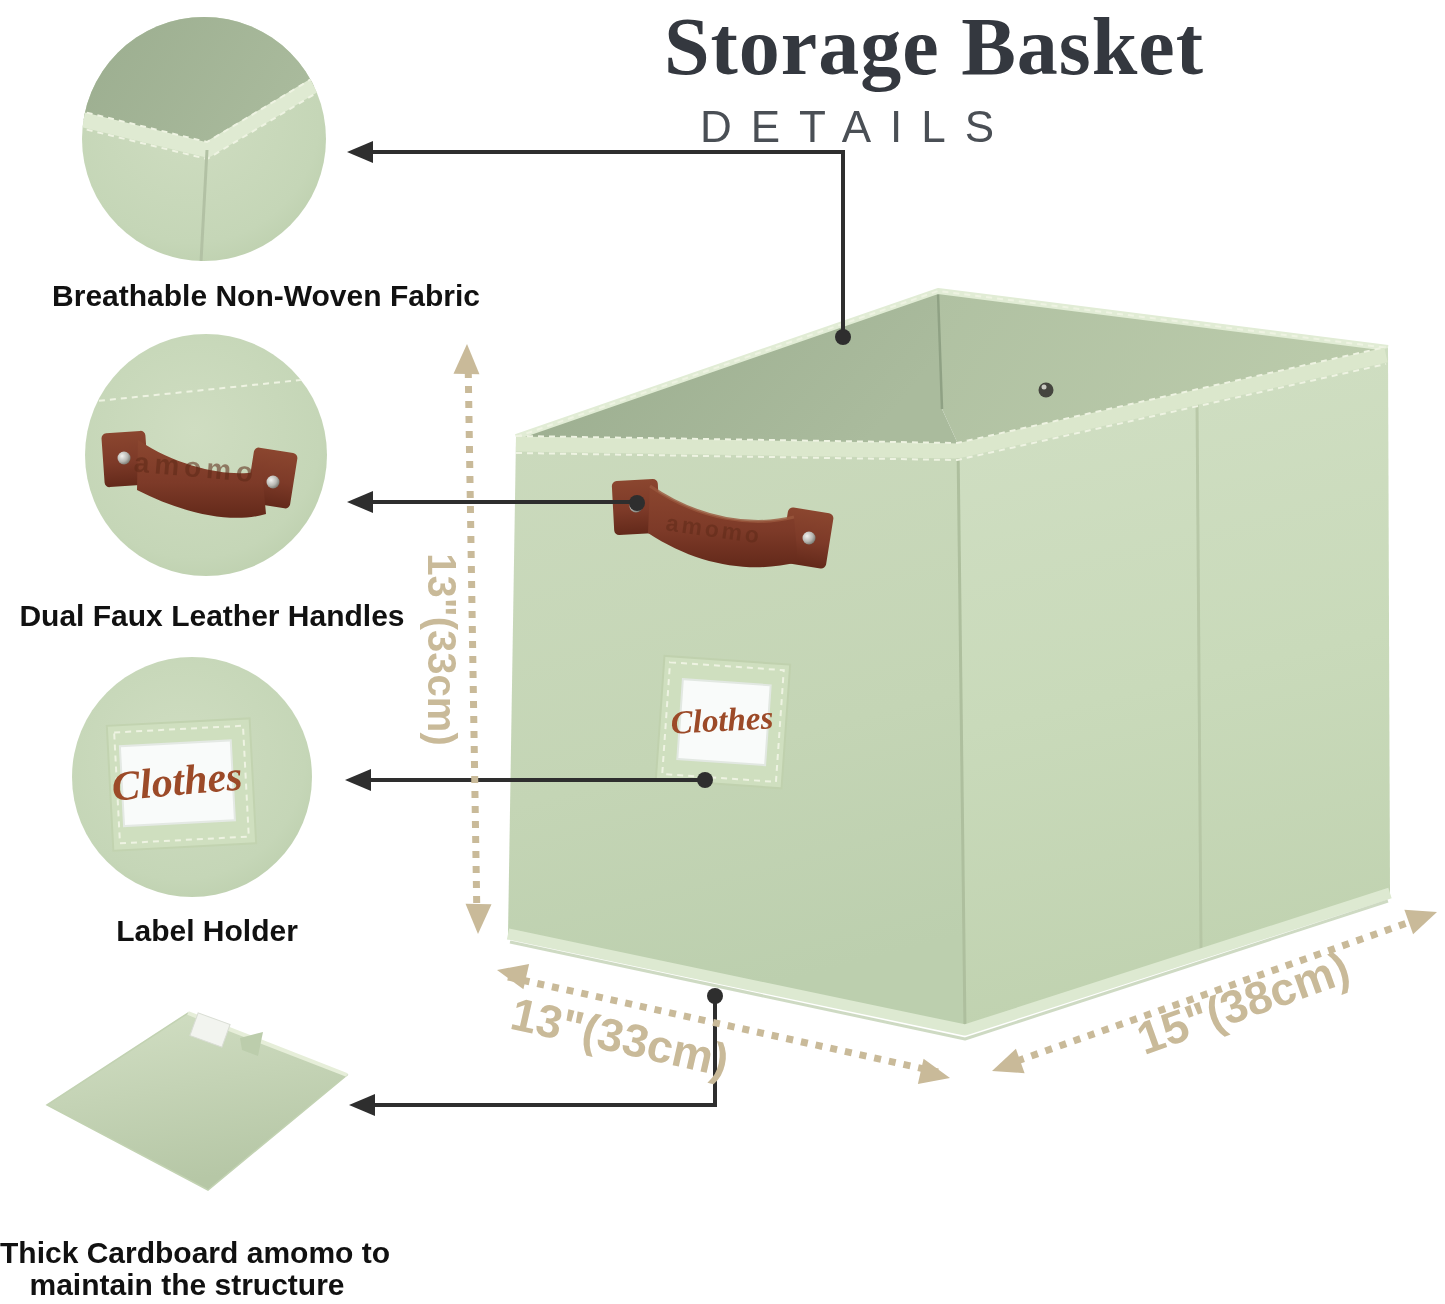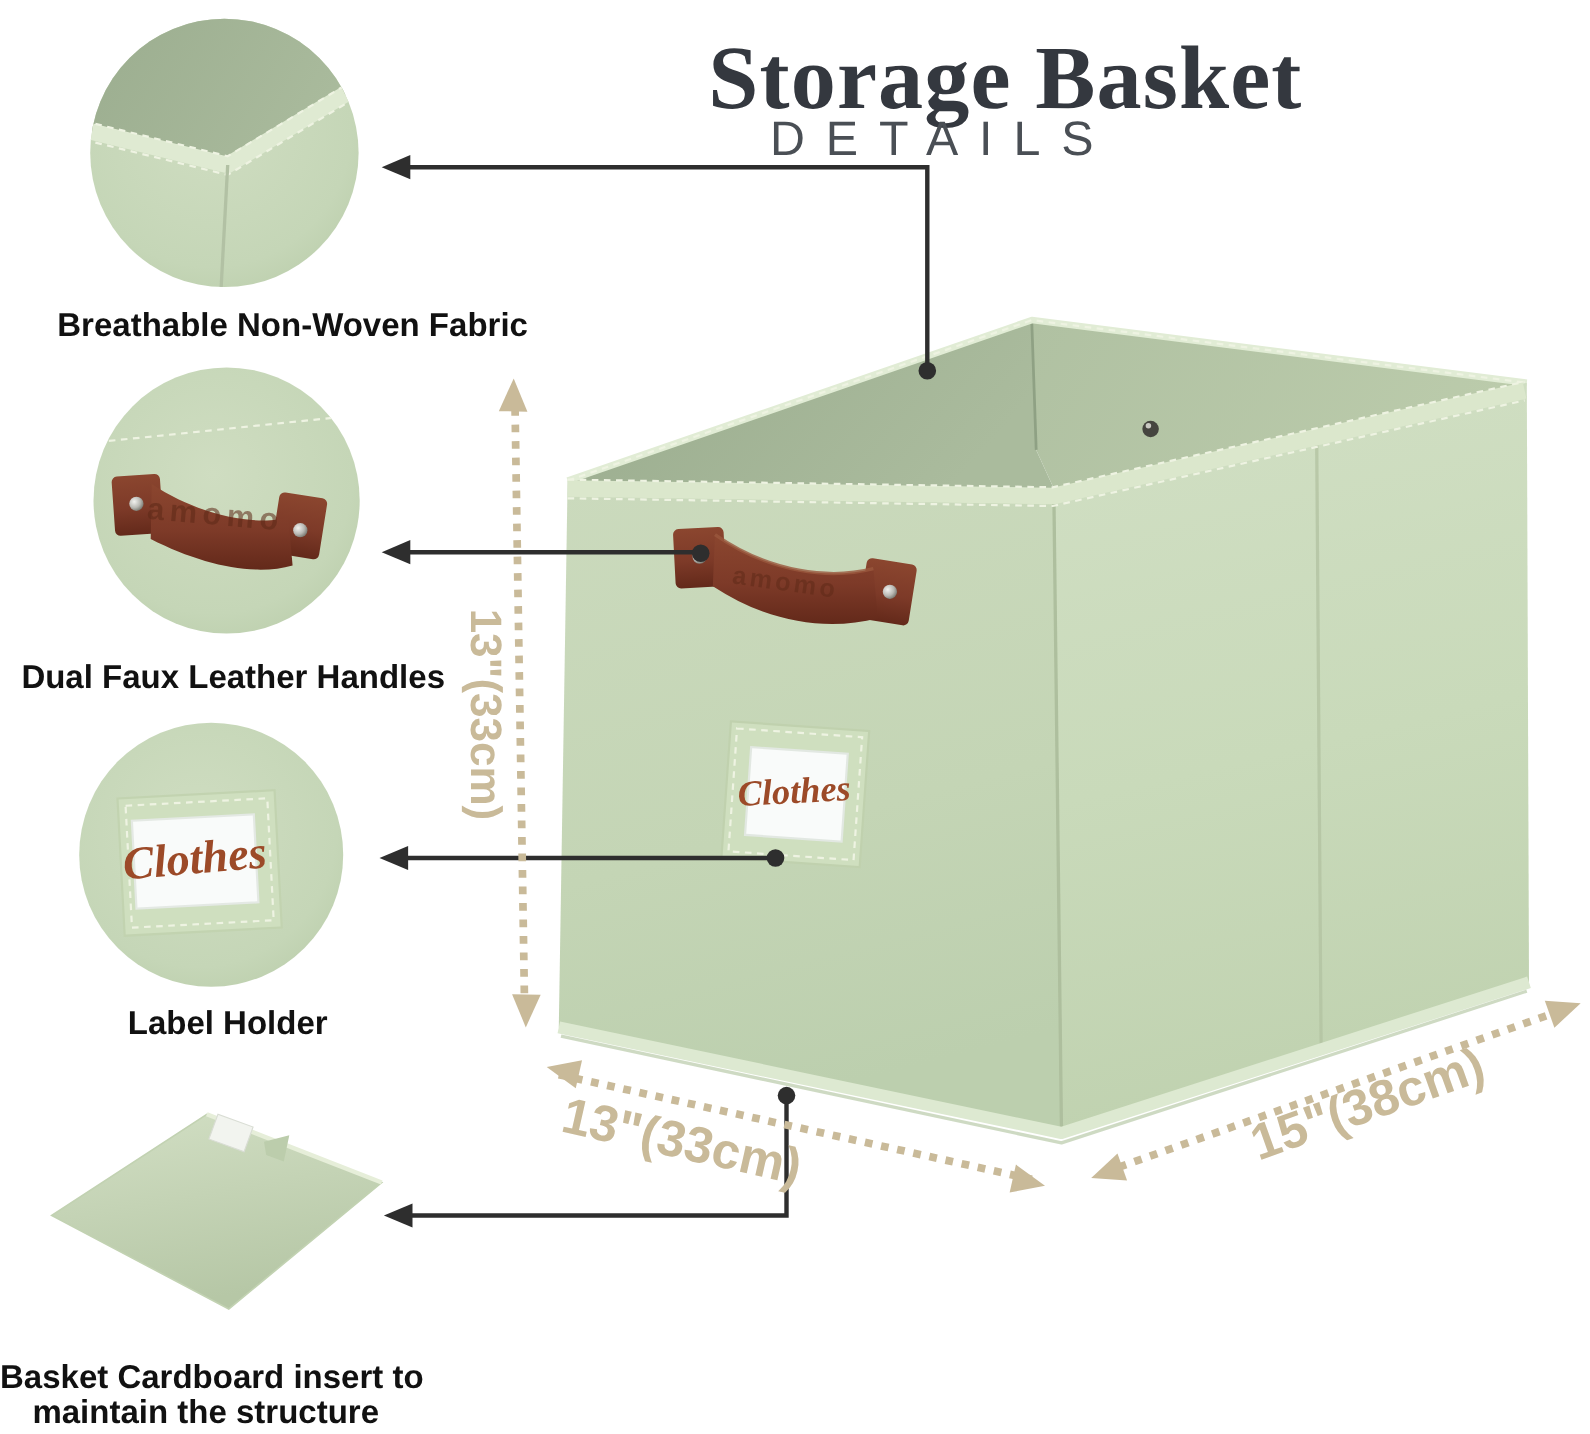--- a/index.html
+++ b/index.html
@@ -186,27 +186,27 @@
       <line x1="508" y1="977" x2="938" y2="1072" class="dimline"></line>
       <path class="dimarrow" d="M0,0 L30,-13 L30,13 Z" transform="translate(497,970) rotate(12.7)"></path>
       <path class="dimarrow" d="M0,0 L30,-13 L30,13 Z" transform="translate(950,1078) rotate(192.7)"></path>
 
       <line x1="1003" y1="1066" x2="1424" y2="917" class="dimline"></line>
       <path class="dimarrow" d="M0,0 L30,-13 L30,13 Z" transform="translate(992,1071) rotate(-19.6)"></path>
       <path class="dimarrow" d="M0,0 L30,-13 L30,13 Z" transform="translate(1437,912) rotate(160.4)"></path>
     </g>
   </svg>
 
-  <div class="txt title" style="left:540px;top:0px;width:748px;margin-top:24px;">Storage Basket</div>
+  <div class="txt title" style="left:560px;top:0px;width:748px;">Storage Basket</div>
   <div class="txt subtitle" style="left:700px;top:102px;width:525px;">DETAILS</div>
 
   <div class="txt feat" style="left:0px;top:279px;width:456px;padding-left:38px;">Breathable Non-Woven Fabric</div>
   <div class="txt feat" style="left:0px;top:914px;width:414px;">Label Holder</div>
   <div class="txt feat" style="left:0px;top:599px;width:424px;">Dual Faux Leather Handles</div>
-  <div class="txt feat" style="left:0px;top:1236px;width:374px;">Basket Cardboard insert to</div>
+  <div class="txt feat" style="left:0px;top:1236px;width:374px;">Thick Cardboard amomo to</div>
   <div class="txt feat" style="left:0px;top:1268px;width:374px;text-align:center;">maintain the structure</div>
 
   <div class="txt dim dimv" style="left:291px;top:627px;width:300px;transform:rotate(90deg);">13"(33cm)</div>
   <div class="txt dim" style="left:470px;top:1010px;width:300px;transform:rotate(12.7deg);">13"(33cm)</div>
   <div class="txt dim" style="left:1093px;top:976px;width:300px;transform:rotate(-19.6deg);">15"(38cm)</div>
 
   <div class="txt script" style="left:77px;top:757px;width:200px;font-size:42px;transform:rotate(-5deg);">Clothes</div>
   <div class="txt script" style="left:642px;top:702px;width:160px;font-size:33px;transform:rotate(-3deg);">Clothes</div>
 
   <div class="txt emboss" style="left:96px;top:452px;width:200px;font-size:28px;letter-spacing:5px;opacity:.55;transform:rotate(5deg);">amomo</div>

